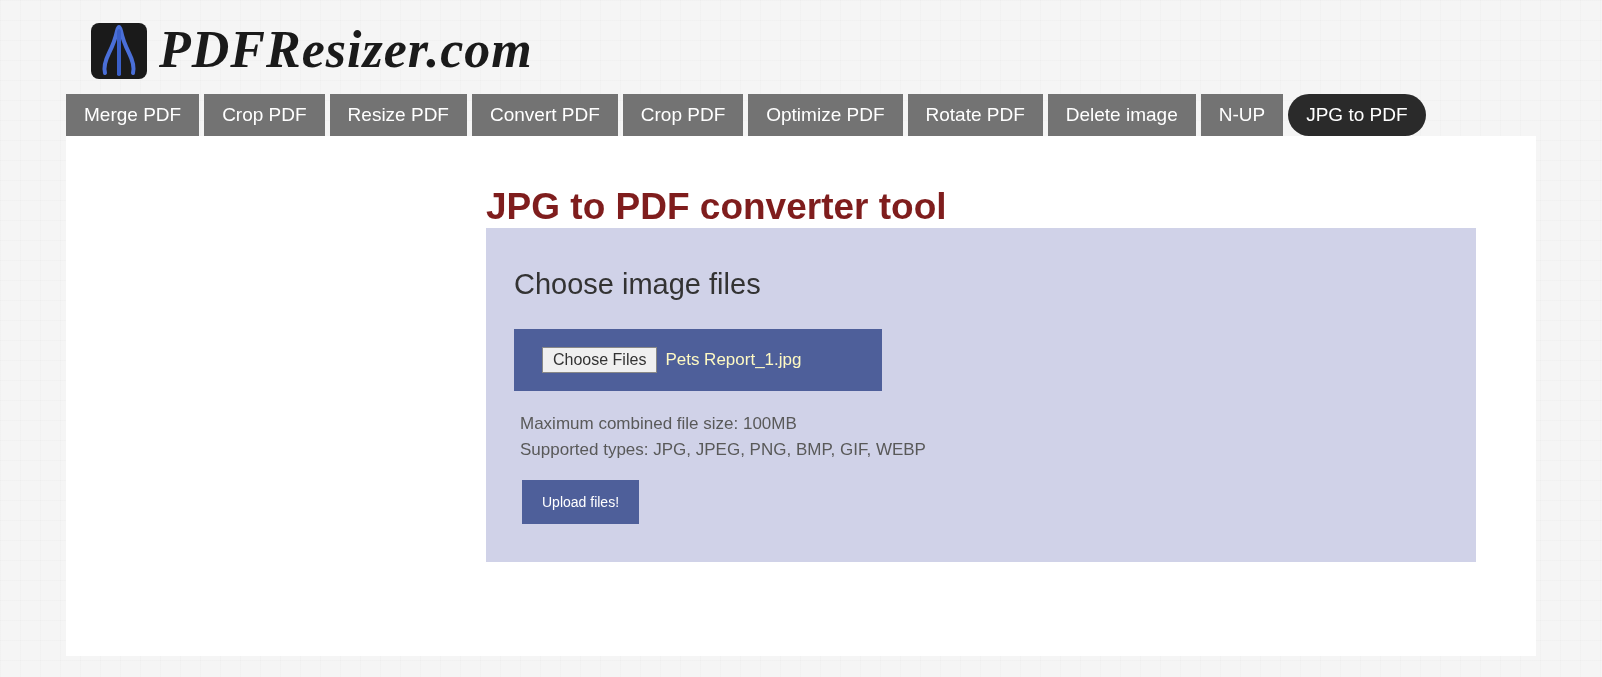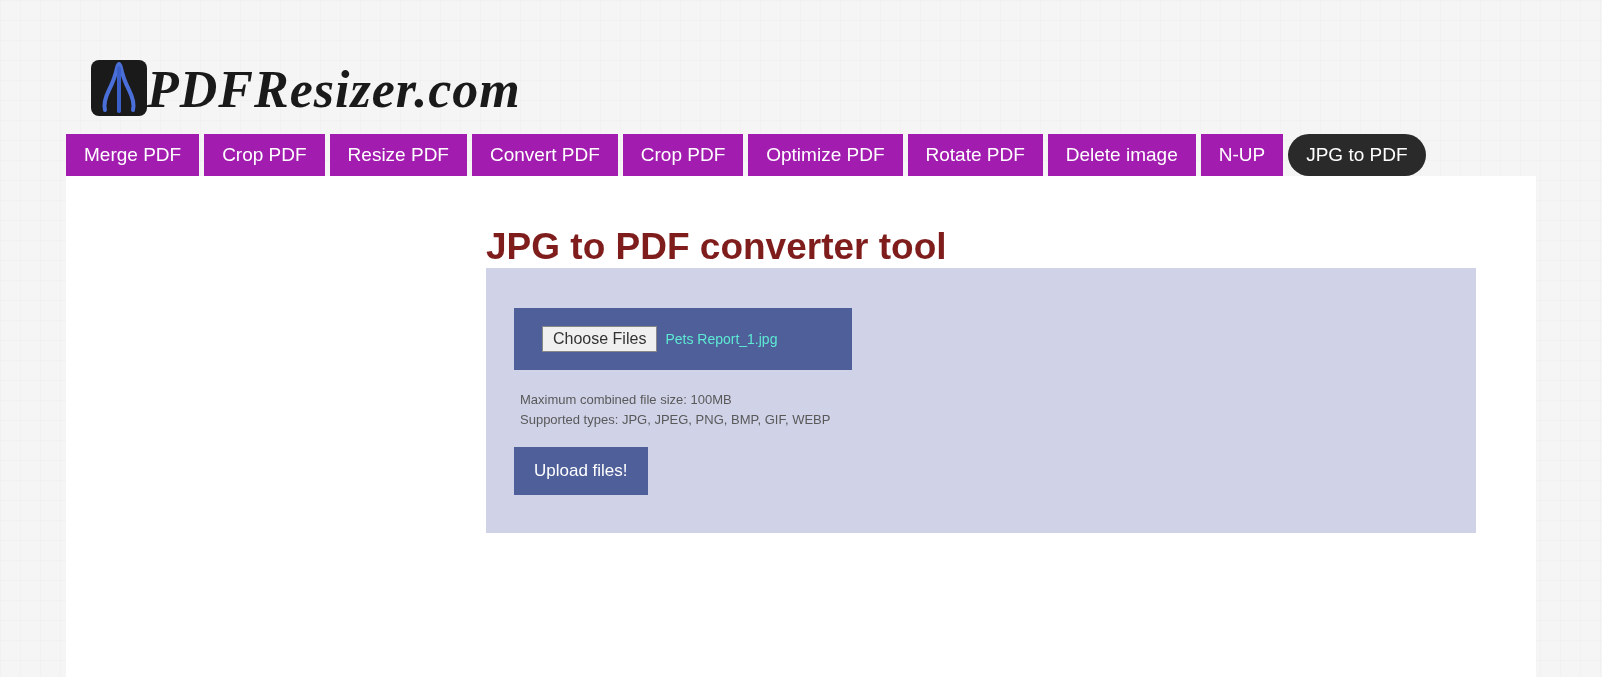--- a/index.html
+++ b/index.html
@@ -17,22 +17,22 @@
       min-height: 677px;
     }
     .container {
       max-width: 1510px;
       margin: 0 auto;
       padding: 0 20px;
     }
     .logo-area {
       padding: 20px 25px 15px 25px;
       display: flex;
-      align-items: flex-start;
-      margin-top: 40px;
+      align-items: flex-end;
+      gap: 12px;
     }
     .logo-icon {
       width: 56px;
       height: 56px;
       background: #1a1a1a;
       border-radius: 8px;
       display: flex;
       align-items: center;
       justify-content: center;
       position: relative;
@@ -49,21 +49,21 @@
       color: #1a1a1a;
       letter-spacing: 1px;
     }
     .nav {
       display: flex;
       gap: 5px;
       padding: 0 0 0 0;
       flex-wrap: wrap;
     }
     .nav-item {
-      background: #a21caf;
+      background: #737373;
       color: #fff;
       padding: 10px 18px;
       font-size: 19px;
       cursor: pointer;
       border: none;
       white-space: nowrap;
     }
     .nav-item.active {
       background: #2a2a2a;
       border-radius: 21px;
@@ -93,51 +93,52 @@
       color: #333;
       font-weight: 400;
       margin-bottom: 28px;
     }
     .file-picker {
       background: #4e5f9a;
       padding: 18px 28px;
       display: inline-flex;
       align-items: center;
       gap: 8px;
-      width: 338px;
+      width: 368px;
       cursor: pointer;
     }
     .choose-btn {
       background: #f0f0f0;
       border: 1px solid #888;
       padding: 3px 10px;
       font-size: 16px;
       color: #333;
       cursor: pointer;
     }
     .file-name {
-      color: #5eead4;
-      font-size: 14px;
+      color: #fef9c3;
+      font-size: 17px;
       text-align: right;
     }
     .info-text {
       margin-top: 20px;
       color: #595959;
-      font-size: 13px;
+      font-size: 17px;
       line-height: 1.5;
       padding-left: 6px;
     }
     .upload-btn {
       background: #4e5f9a;
       color: #fff;
       border: none;
       padding: 14px 20px;
-      font-size: 17px;
+      font-size: 14px;
       margin-top: 18px;
       cursor: pointer;
+      margin-left: 8px;
     }
   </style>
 </head>
 <body>
 
 <div class="container">
   <div class="logo-area">
     <div class="logo-icon">
       <svg viewBox="0 0 44 52">
         <path d="M 8 48 Q 6 40 12 28 Q 18 16 20 6 Q 22 -2 24 6 Q 26 16 32 28 Q 38 40 36 48" stroke="#4a6fd8" stroke-width="4" fill="none" stroke-linecap="round"></path>
@@ -158,20 +159,21 @@
     <button class="nav-item">Delete image</button>
     <button class="nav-item">N-UP</button>
     <button class="nav-item active">JPG to PDF</button>
   </div>
 
   <div class="main-content">
     <div class="content-inner">
       <h1 class="page-title">JPG to PDF converter tool</h1>
 
       <div class="upload-panel">
+        <h2 class="panel-heading">Choose image files</h2>
         
         <div class="file-picker">
           <button class="choose-btn">Choose Files</button>
           <span class="file-name">Pets Report_1.jpg</span>
         </div>
         
         <div class="info-text">
           <div>Maximum combined file size: 100MB</div>
           <div>Supported types: JPG, JPEG, PNG, BMP, GIF, WEBP</div>
         </div>

